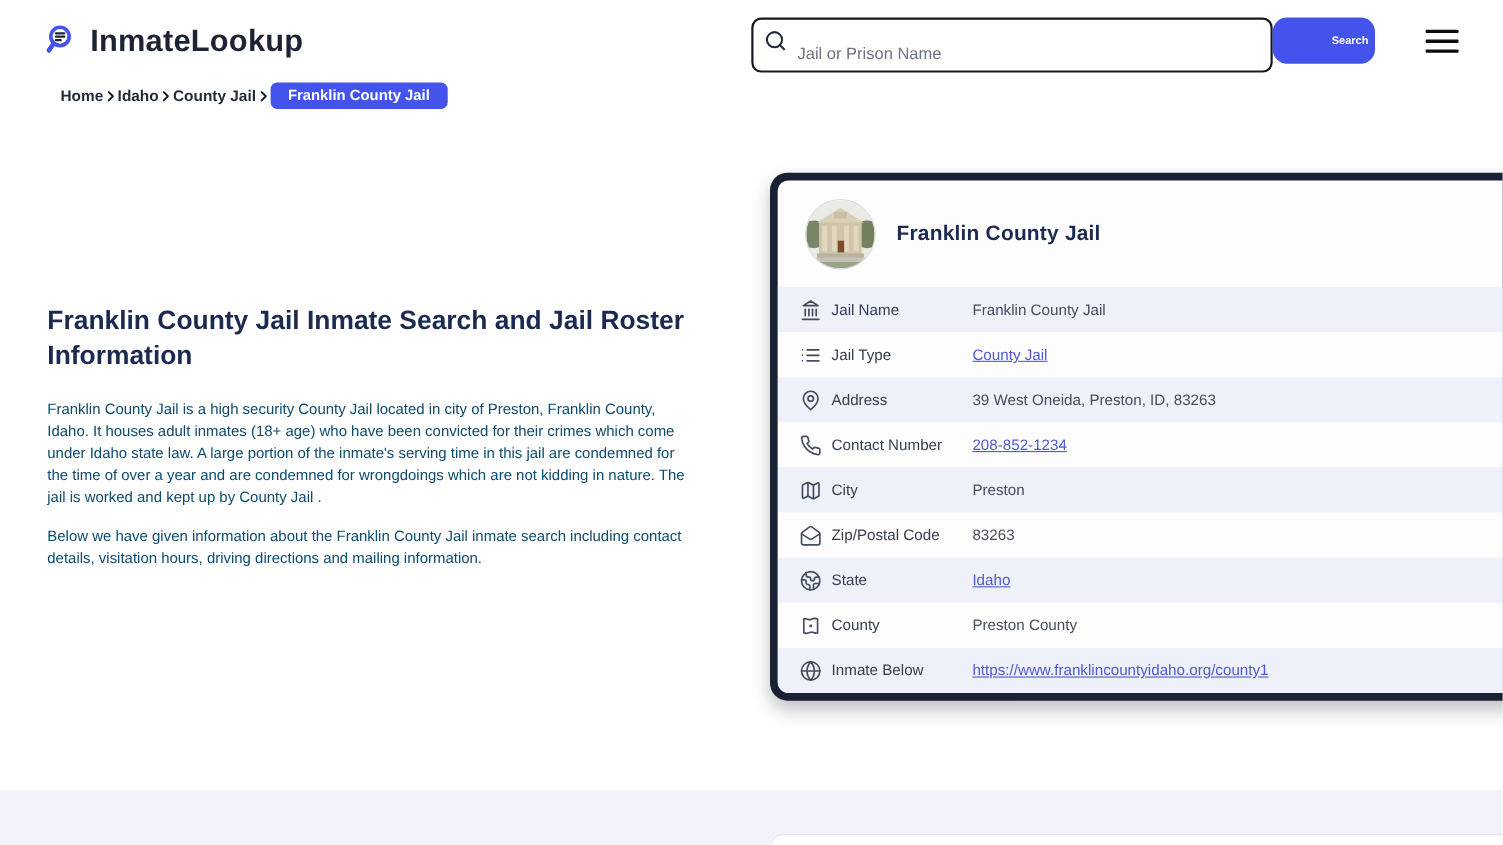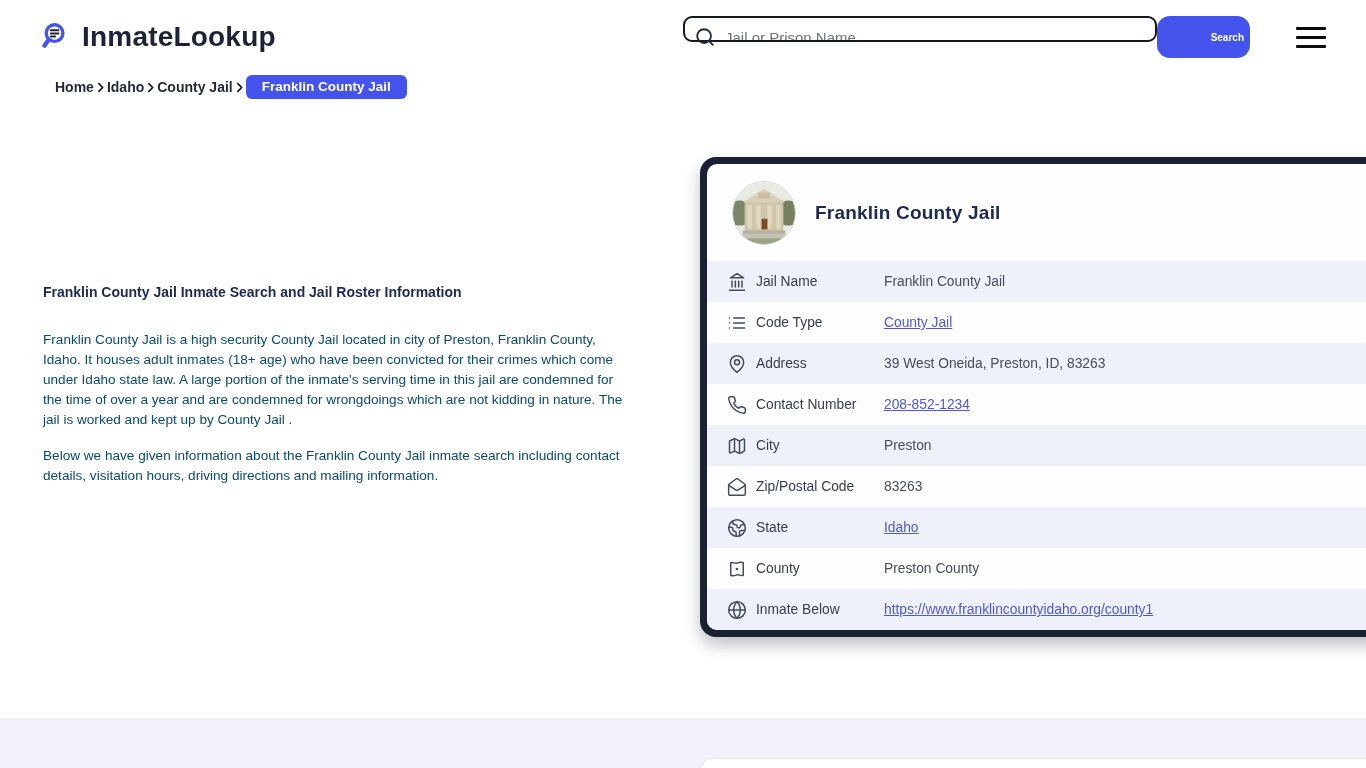--- a/index.html
+++ b/index.html
@@ -9,21 +9,21 @@
     background:#ffffff; font-family:"Liberation Sans","DejaVu Sans",sans-serif;
     --accent:#4353eb; --navy:#1a2133; --link:#4f5ad1; --row_alt:#eef0fa;
   }
 
   
   .logo { position:absolute; left:40px; top:20px; display:flex; align-items:center; gap:9px; cursor:pointer; }
   .logo-text { font-size:28px; font-weight:600; color:#1d2335; letter-spacing:.2px; }
 
   .searchwrap { position:absolute; left:683px; top:16px; width:567px; height:42px; }
   .search-input {
-    position:absolute; left:0; top:0; width:474px; height:26px;
+    position:absolute; left:0; top:0; width:474px; height:50px;
     border:2px solid #15181f; border-radius:9px; padding:16px 12px 0 40px;
     font-size:15px; color:#374151; outline:none; background:#fff;
     font-family:"Liberation Sans","DejaVu Sans",sans-serif;
   }
   .search-input::placeholder { color:#6b7280; }
   .search-glyph { position:absolute; left:11px; top:10px; width:22px; height:22px; color:#1f2937; }
   .search-btn {
     position:absolute; left:474px; top:0; width:93px; height:42px;
     background:var(--accent); color:#fff; border:none; border-radius:13px;
     font-size:10px; font-weight:700; cursor:pointer;
@@ -37,21 +37,21 @@
   
   .breadcrumb { position:absolute; left:55px; top:75px; display:flex; align-items:center; gap:0;
     font-size:14px; font-weight:600; color:#1f2937; }
   .crumb { cursor:pointer; }
   .crumb-chev { width:13px; height:13px; color:#111827; display:block; }
   .crumb-badge { background:var(--accent); color:#fff; font-weight:700; font-size:13.5px;
     padding:4px 16px 5px; border-radius:6px; line-height:15px; }
 
   
   .article { position:absolute; left:43px; top:276px; width:584px; }
-  .article h1 { margin:0 0 22px; font-size:14px; line-height:32px; font-weight:700; color:#1c2a52; }
+  .article h1 { margin:0 0 22px; font-size:24px; line-height:32px; font-weight:700; color:#1c2a52; }
   .article p { margin:0 0 16px; font-size:13.6px; line-height:20px; color:#0c4a6e; }
 
   
   .card { position:absolute; left:700px; top:157px; width:712px;
     background:var(--navy); border-radius:16px; padding:7px;
     box-shadow:0 8px 16px rgba(26,33,51,.28); }
   .card-inner { background:#fdfdfe; border-radius:10px; overflow:hidden; }
   .card-head { display:flex; align-items:center; gap:19px; padding:17px 25px 16px; }
   .avatar { width:64px; height:64px; border-radius:50%; overflow:hidden; border:1px solid #d6d9e0; flex:0 0 auto; }
   .card-title { font-size:19px; font-weight:700; color:#1c2a52; letter-spacing:.2px; }
@@ -166,21 +166,21 @@
           <span class="icon">
             <svg fill="none" stroke="currentColor" stroke-width="1.8" stroke-linecap="round" stroke-linejoin="round" viewBox="0 0 24 24">
               <line x1="8" y1="6" x2="21" y2="6"></line>
               <line x1="8" y1="12" x2="21" y2="12"></line>
               <line x1="8" y1="18" x2="21" y2="18"></line>
               <line x1="3" y1="6" x2="3.01" y2="6"></line>
               <line x1="3" y1="12" x2="3.01" y2="12"></line>
               <line x1="3" y1="18" x2="3.01" y2="18"></line>
             </svg>
           </span>
-          <span class="label">Code Type</span>
+          <span class="label">Jail Type</span>
           <a class="value">County Jail</a>
         </div>
         <div class="row">
           <span class="icon">
             <svg fill="none" stroke="currentColor" stroke-width="1.8" stroke-linecap="round" stroke-linejoin="round" viewBox="0 0 24 24">
               <path d="M20 10c0 6-8 12-8 12s-8-6-8-12a8 8 0 0 1 16 0Z"></path>
               <circle cx="12" cy="10" r="3"></circle>
             </svg>
           </span>
           <span class="label">Address</span>

